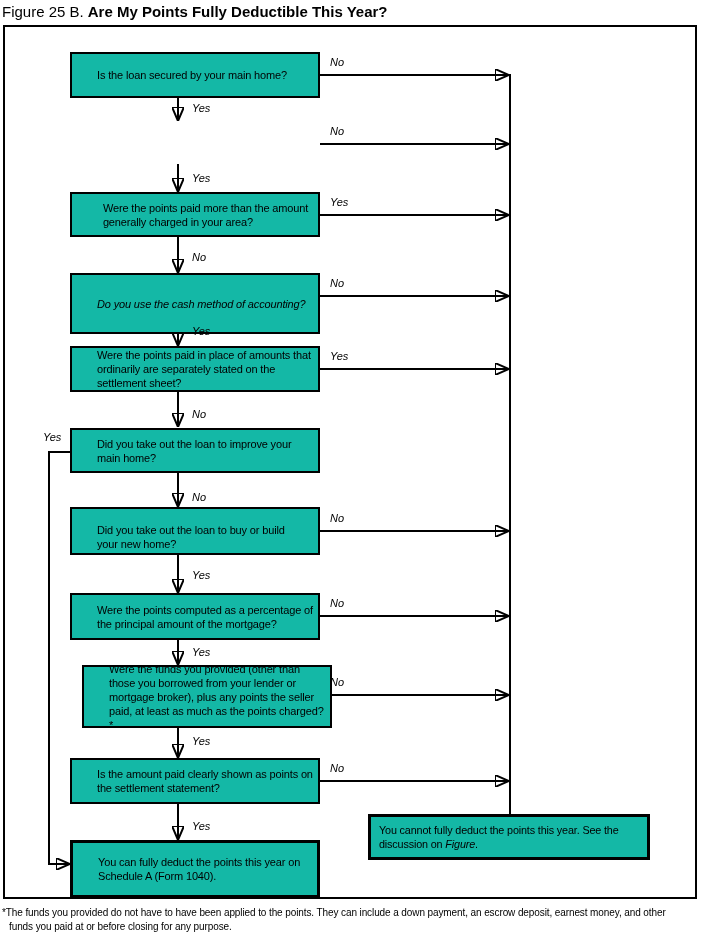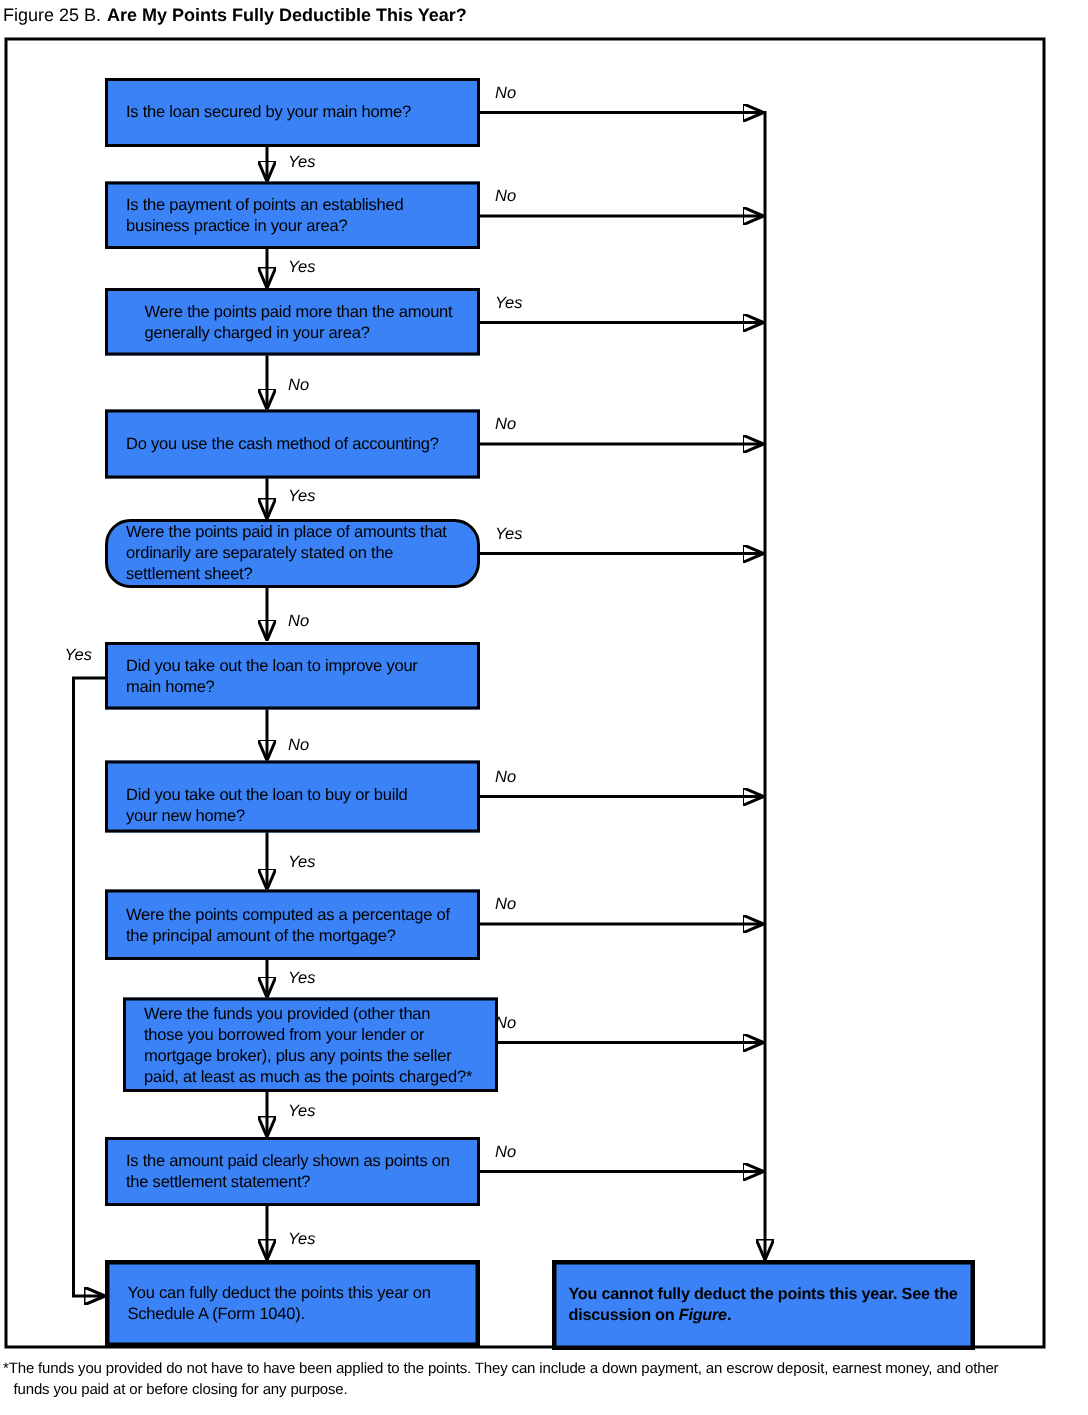--- a/index.html
+++ b/index.html
@@ -9,21 +9,21 @@
     height: 943px;
     background: #ffffff;
     color: #000000;
     font-family: "Liberation Sans", sans-serif;
     overflow: hidden;
   }
   .fig-title {
     position: absolute;
     left: 2px;
     top: 3px;
-    font-size: 12px;
+    font-size: 15px;
     white-space: nowrap;
   }
   .fig-title .prefix { font-weight: normal; margin-right: 4px; }
   .fig-title .main   { font-weight: bold; }
   .frame {
     position: absolute;
     left: 3px;
     top: 25px;
     width: 694px;
     height: 874px;
@@ -37,27 +37,27 @@
     font-size: 13px;
     font-weight: bold;
     margin-top: 36px;
   }
   .node {
     position: absolute;
     left: 70px;
     width: 250px;
     border: 2px solid #000000;
     box-sizing: border-box;
-    background: #3b82f6;
+    background: #14b8a6;
     display: flex;
     align-items: center;
     font-size: 11px;
     line-height: 14px;
     letter-spacing: -0.15px;
-    padding: 2px 4px 2px 12px;
+    padding: 2px 4px 2px 25px;
   }
   .node .txt { white-space: pre-line; }
   .outcome { border-width: 3px; }
   .lbl {
     position: absolute;
     font-size: 11px;
     font-style: italic;
     white-space: nowrap;
   }
   .wires {
@@ -122,32 +122,28 @@
     <path d="M178,638 L178,664" marker-end="url(#ah)"></path>
     <path d="M178,726 L178,757" marker-end="url(#ah)"></path>
     <path d="M178,802 L178,839" marker-end="url(#ah)"></path>
 
     <path d="M70,452 L49,452 L49,864 L69,864" marker-end="url(#ah)"></path>
   </svg>
 
   <div class="node" style="top:52px;  height:46px;">
       <span class="txt">Is the loan secured by your main home?</span>
     </div>
-  <div class="node" style="top:121px; height:45px;">
-      <span class="txt">Is the payment of points an established
-business practice in your area?</span>
-    </div>
   <div class="node" style="top:192px; height:45px;justify-content:center;">
       <span class="txt">Were the points paid more than the amount
 generally charged in your area?</span>
     </div>
-  <div class="node" style="top:273px; height:46px;">
+  <div class="node" style="top:273px; height:61px;font-style:italic;">
       <span class="txt">Do you use the cash method of accounting?</span>
     </div>
-  <div class="node" style="top:346px; height:46px;border-radius:17px;">
+  <div class="node" style="top:346px; height:46px;">
       <span class="txt">Were the points paid in place of amounts that
 ordinarily are separately stated on the
 settlement sheet?</span>
     </div>
   <div class="node" style="top:428px; height:45px;">
       <span class="txt">Did you take out the loan to improve your
 main home?</span>
     </div>
   <div class="node" style="top:507px; height:48px;align-items:flex-end;">
       <span class="txt">Did you take out the loan to buy or build
@@ -165,21 +161,21 @@
     </div>
   <div class="node" style="top:758px; height:46px;">
       <span class="txt">Is the amount paid clearly shown as points on
 the settlement statement?</span>
     </div>
 
   <div class="node outcome" style="top:840px; height:58px;">
       <span class="txt">You can fully deduct the points this year on
 Schedule A (Form 1040).</span>
     </div>
-  <div class="node outcome" style="left:368px; top:840px; width:282px; height:60px; font-size:10.8px; padding-left:8px;font-weight:bold;">
+  <div class="node outcome" style="left:368px; top:814px; width:282px; height:46px; font-size:10.8px; padding-left:8px;">
       <span class="txt"><span>You cannot fully deduct the points this year. See the
 discussion on </span><span class="em">Figure</span><span>.</span></span>
     </div>
 
   <span class="lbl" style="left:330px; top:56px;">No</span>
   <span class="lbl" style="left:330px; top:125px;">No</span>
   <span class="lbl" style="left:330px; top:196px;">Yes</span>
   <span class="lbl" style="left:330px; top:277px;">No</span>
   <span class="lbl" style="left:330px; top:350px;">Yes</span>
   <span class="lbl" style="left:330px; top:512px;">No</span>

